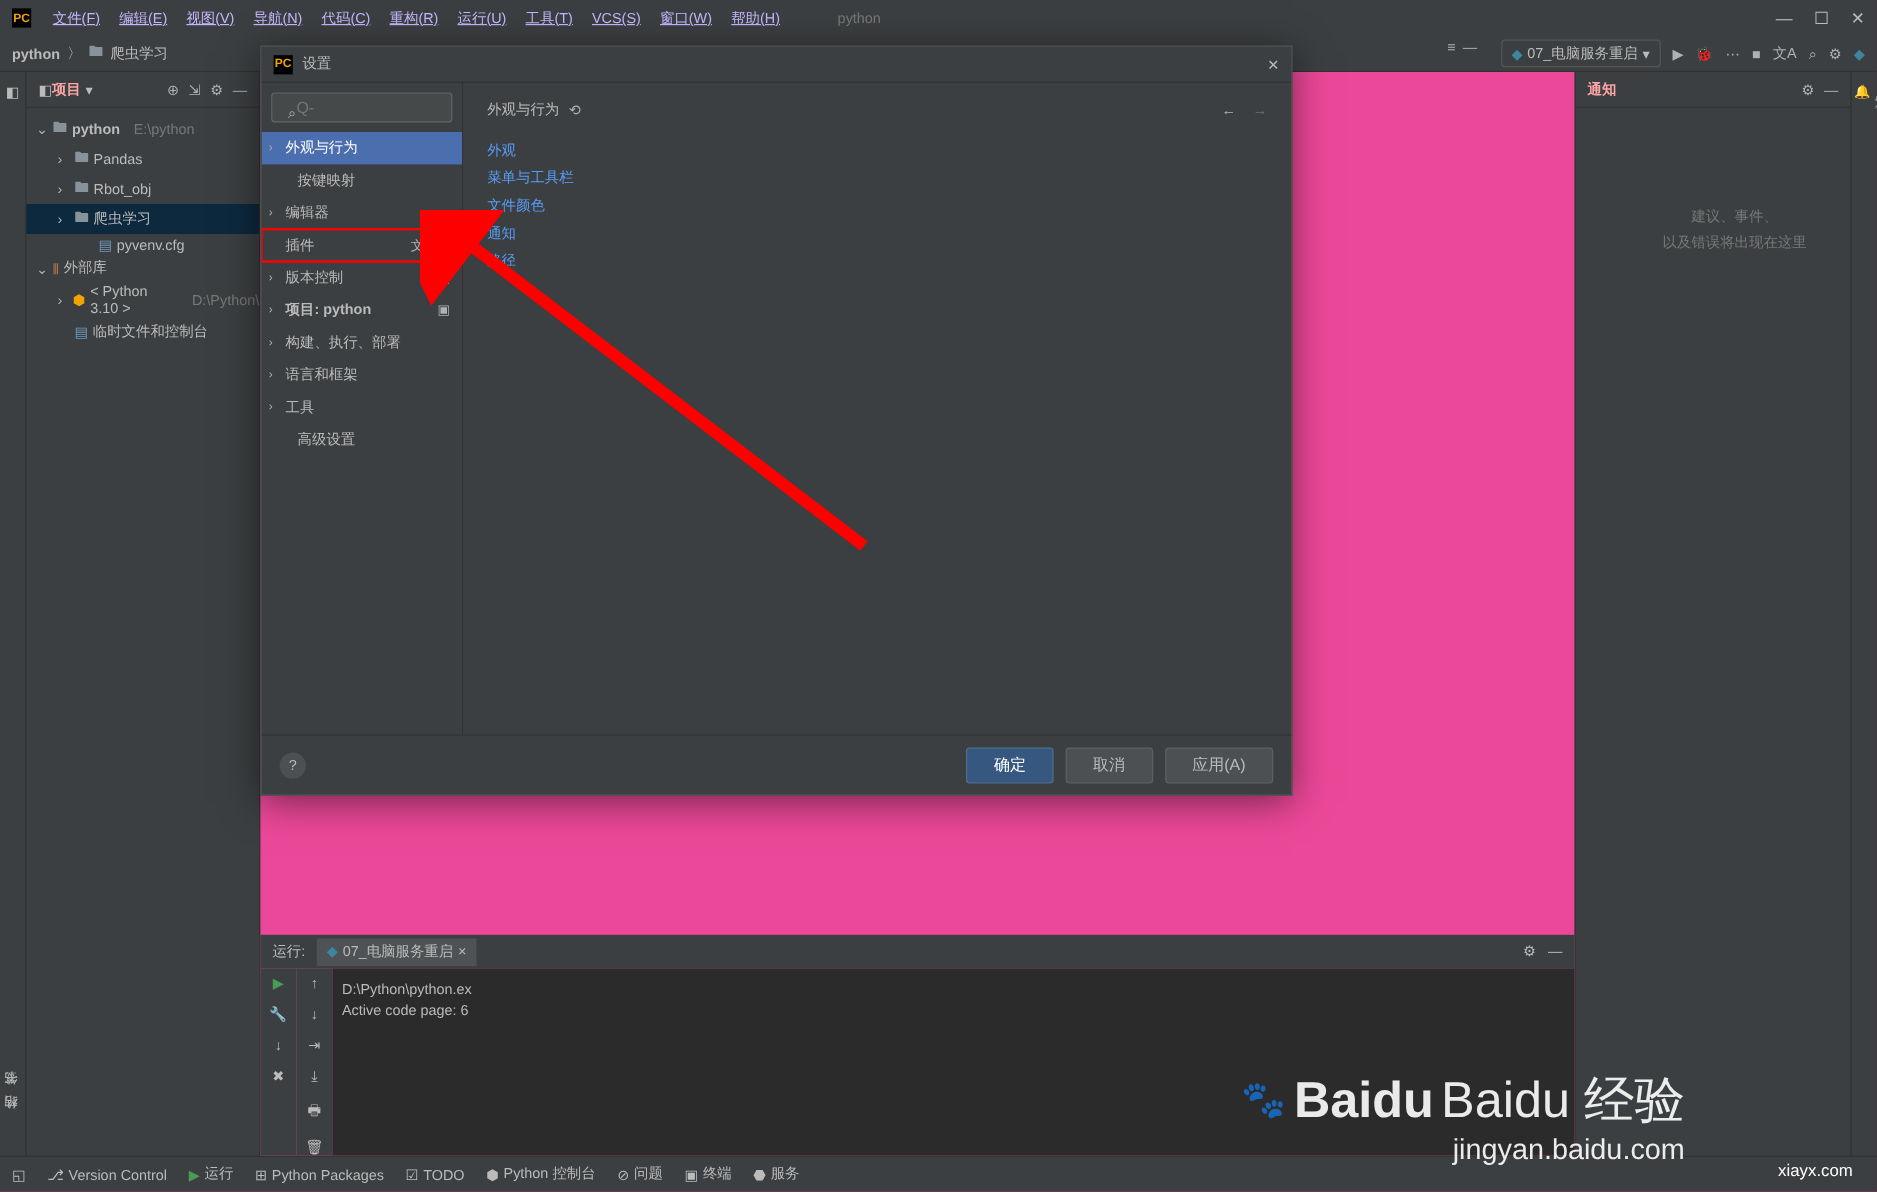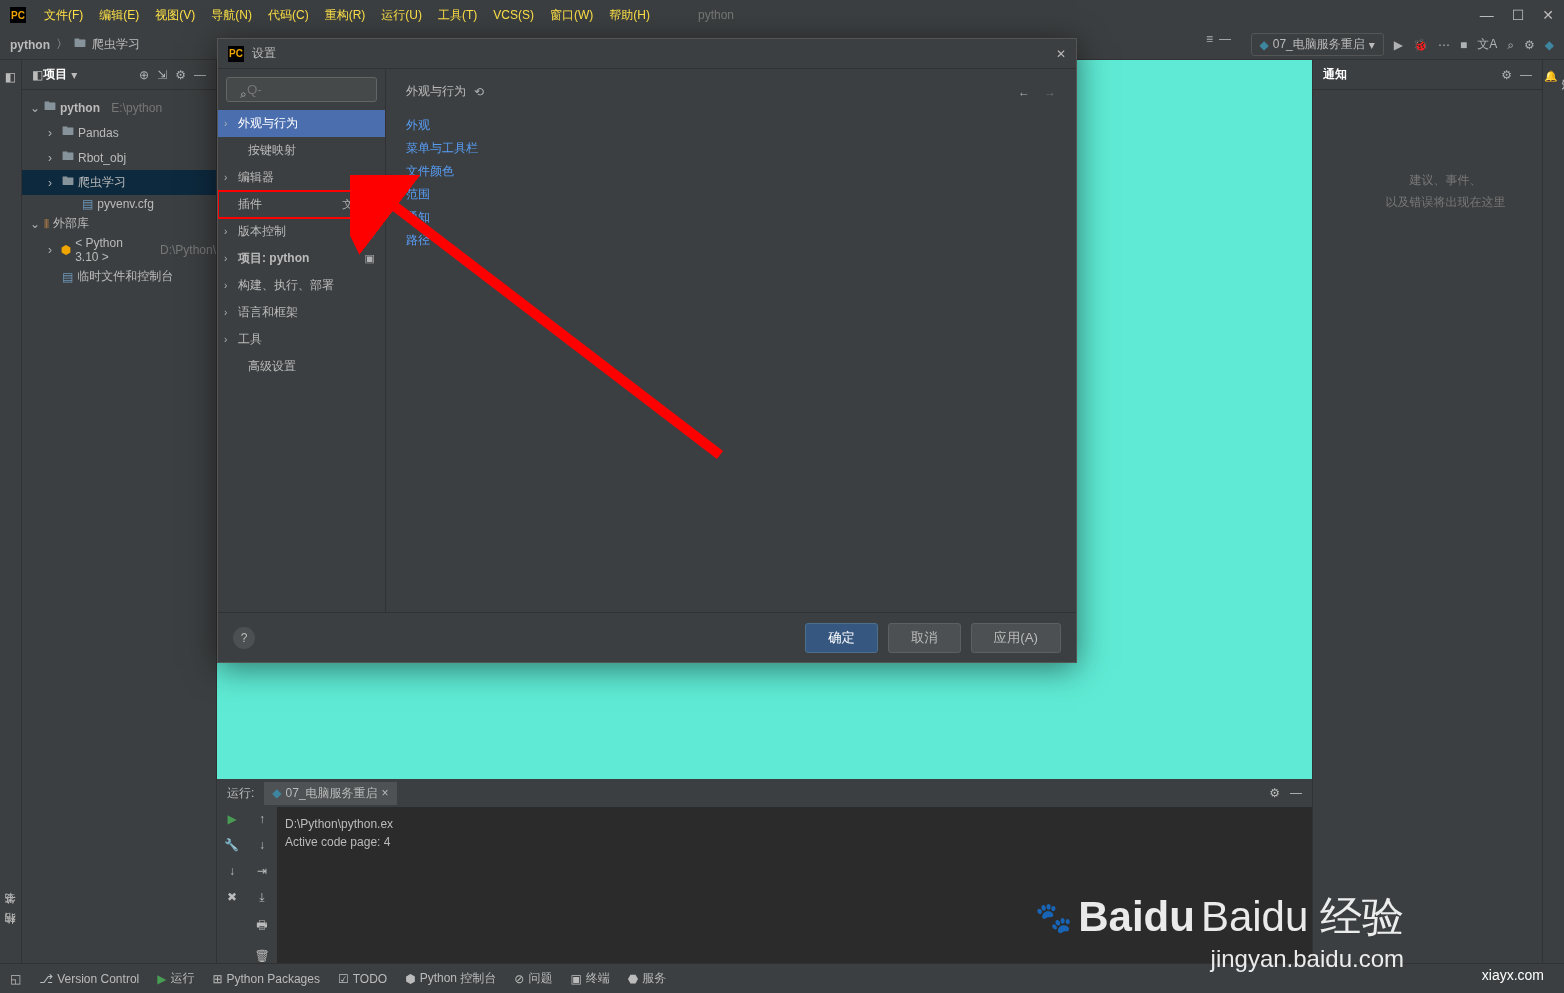--- a/index.html
+++ b/index.html
@@ -1,21 +1,21 @@
 <!DOCTYPE html>
 <html><head>
 <meta charset="utf-8">
 <style>
 * { margin: 0; padding: 0; box-sizing: border-box; font-family: "Microsoft YaHei", sans-serif; }
 body { background: #2b2b2b; color: #bbbbbb; font-size: 12px; width: 1564px; height: 993px; overflow: hidden; position: relative; }
 
 
 .titlebar { height: 30px; background: #3c3f41; display: flex; align-items: center; padding: 0 10px; }
 .titlebar .logo { width: 16px; height: 16px; background: #000; color: #f0a500; font-size: 10px; display: flex; align-items: center; justify-content: center; margin-right: 10px; font-weight: bold; }
-.titlebar .menu-item { padding: 0 8px; color: #fde047; cursor: pointer; }
+.titlebar .menu-item { padding: 0 8px; color: #c4b5fd; cursor: pointer; text-decoration: underline; }
 .titlebar .app-title { margin-left: 40px; color: #777; }
 .titlebar .win-controls { margin-left: auto; display: flex; gap: 18px; color: #bbb; }
 .titlebar .win-btn { cursor: pointer; font-size: 14px; }
 
 
 .navbar { height: 30px; background: #3c3f41; border-bottom: 1px solid #323232; display: flex; align-items: center; padding: 0 10px; }
 .navbar .breadcrumb { display: flex; align-items: center; gap: 6px; color: #bbb; }
 .navbar .folder-icon { color: #87939A; }
 .navbar .right { margin-left: auto; display: flex; align-items: center; gap: 10px; }
 .navbar .run-config { background: #3c3f41; border: 1px solid #555; padding: 2px 8px; border-radius: 3px; display: flex; align-items: center; gap: 4px; }
@@ -24,33 +24,33 @@
 .bug-icon { color: #499c54; }
 
 
 .main { display: flex; height: calc(100% - 60px - 30px); }
 .left-gutter { width: 22px; background: #3c3f41; border-right: 1px solid #323232; display: flex; flex-direction: column; align-items: center; padding-top: 10px; gap: 20px; }
 .left-gutter .vert-text { writing-mode: vertical-lr; transform: rotate(180deg); font-size: 11px; color: #bbb; }
 
 
 .project-panel { width: 195px; background: #3c3f41; border-right: 1px solid #323232; }
 .panel-header { height: 30px; display: flex; align-items: center; padding: 0 10px; border-bottom: 1px solid #323232; }
-.panel-header .title { color: #ffffff; font-weight: bold; }
+.panel-header .title { color: #fca5a5; font-weight: bold; }
 .panel-header .icons { margin-left: auto; display: flex; gap: 8px; color: #afb1b3; }
 .tree { padding: 5px 0; }
 .tree-item { display: flex; align-items: center; padding: 2px 0 2px 8px; cursor: pointer; gap: 4px; }
 .tree-item.selected { background: #0d293e; }
 .tree-item .expand { width: 10px; color: #afb1b3; }
 .tree-item.l1 { padding-left: 8px; }
 .tree-item.l2 { padding-left: 26px; }
 .tree-item.l3 { padding-left: 46px; }
 .folder { color: #87939A; }
 
 
-.editor-area { flex: 1; background: #5eead4; position: relative; }
+.editor-area { flex: 1; background: #ec4899; position: relative; }
 
 
 .right-panel { width: 230px; background: #3c3f41; border-left: 1px solid #323232; }
 .right-panel .panel-header { justify-content: space-between; }
 .right-panel .content { padding: 80px 10px; text-align: center; color: #777; line-height: 1.8; margin-left: 36px; }
 
 .right-gutter { width: 22px; background: #3c3f41; border-left: 1px solid #323232; }
 .right-gutter .vert-tab { writing-mode: vertical-lr; font-size: 11px; padding: 10px 3px; color: #bbb; }
 .run-header { height: 28px; background: #3c3f41; display: flex; align-items: center; padding: 0 10px; gap: 10px; position: absolute; width: 100%; }
 .run-content-wrap { padding-top: 28px; display: flex; width: 100%; position: relative; }
@@ -243,21 +243,21 @@
         <div class="run-left-icons2">
           <span>↑</span>
           <span>↓</span>
           <span>⇥</span>
           <span>⤓</span>
           <span>🖶</span>
           <span>🗑</span>
         </div>
         <div class="run-output">
           <div>D:\Python\python.ex</div>
-          <div>Active code page: 4</div>
+          <div>Active code page: 6</div>
           <br>
         </div>
       </div>
     </div>
   </div>
 
   <div class="right-panel">
     <div class="panel-header">
       <span class="title">通知</span>
       <div class="icons">
@@ -377,21 +377,20 @@
         <span>外观与行为</span>
         <span style="color:#afb1b3">⟲</span>
         <div class="nav">
           <span>←</span>
           <span style="opacity:.4">→</span>
         </div>
       </div>
       <a class="link">外观</a>
       <a class="link">菜单与工具栏</a>
       <a class="link">文件颜色</a>
-      <a class="link">范围</a>
       <a class="link">通知</a>
       <a class="link">路径</a>
     </div>
   </div>
   <div class="dialog-footer">
     <div class="help">?</div>
     <div class="spacer"></div>
     <button class="primary">确定</button>
     <button>取消</button>
     <button>应用(A)</button>

